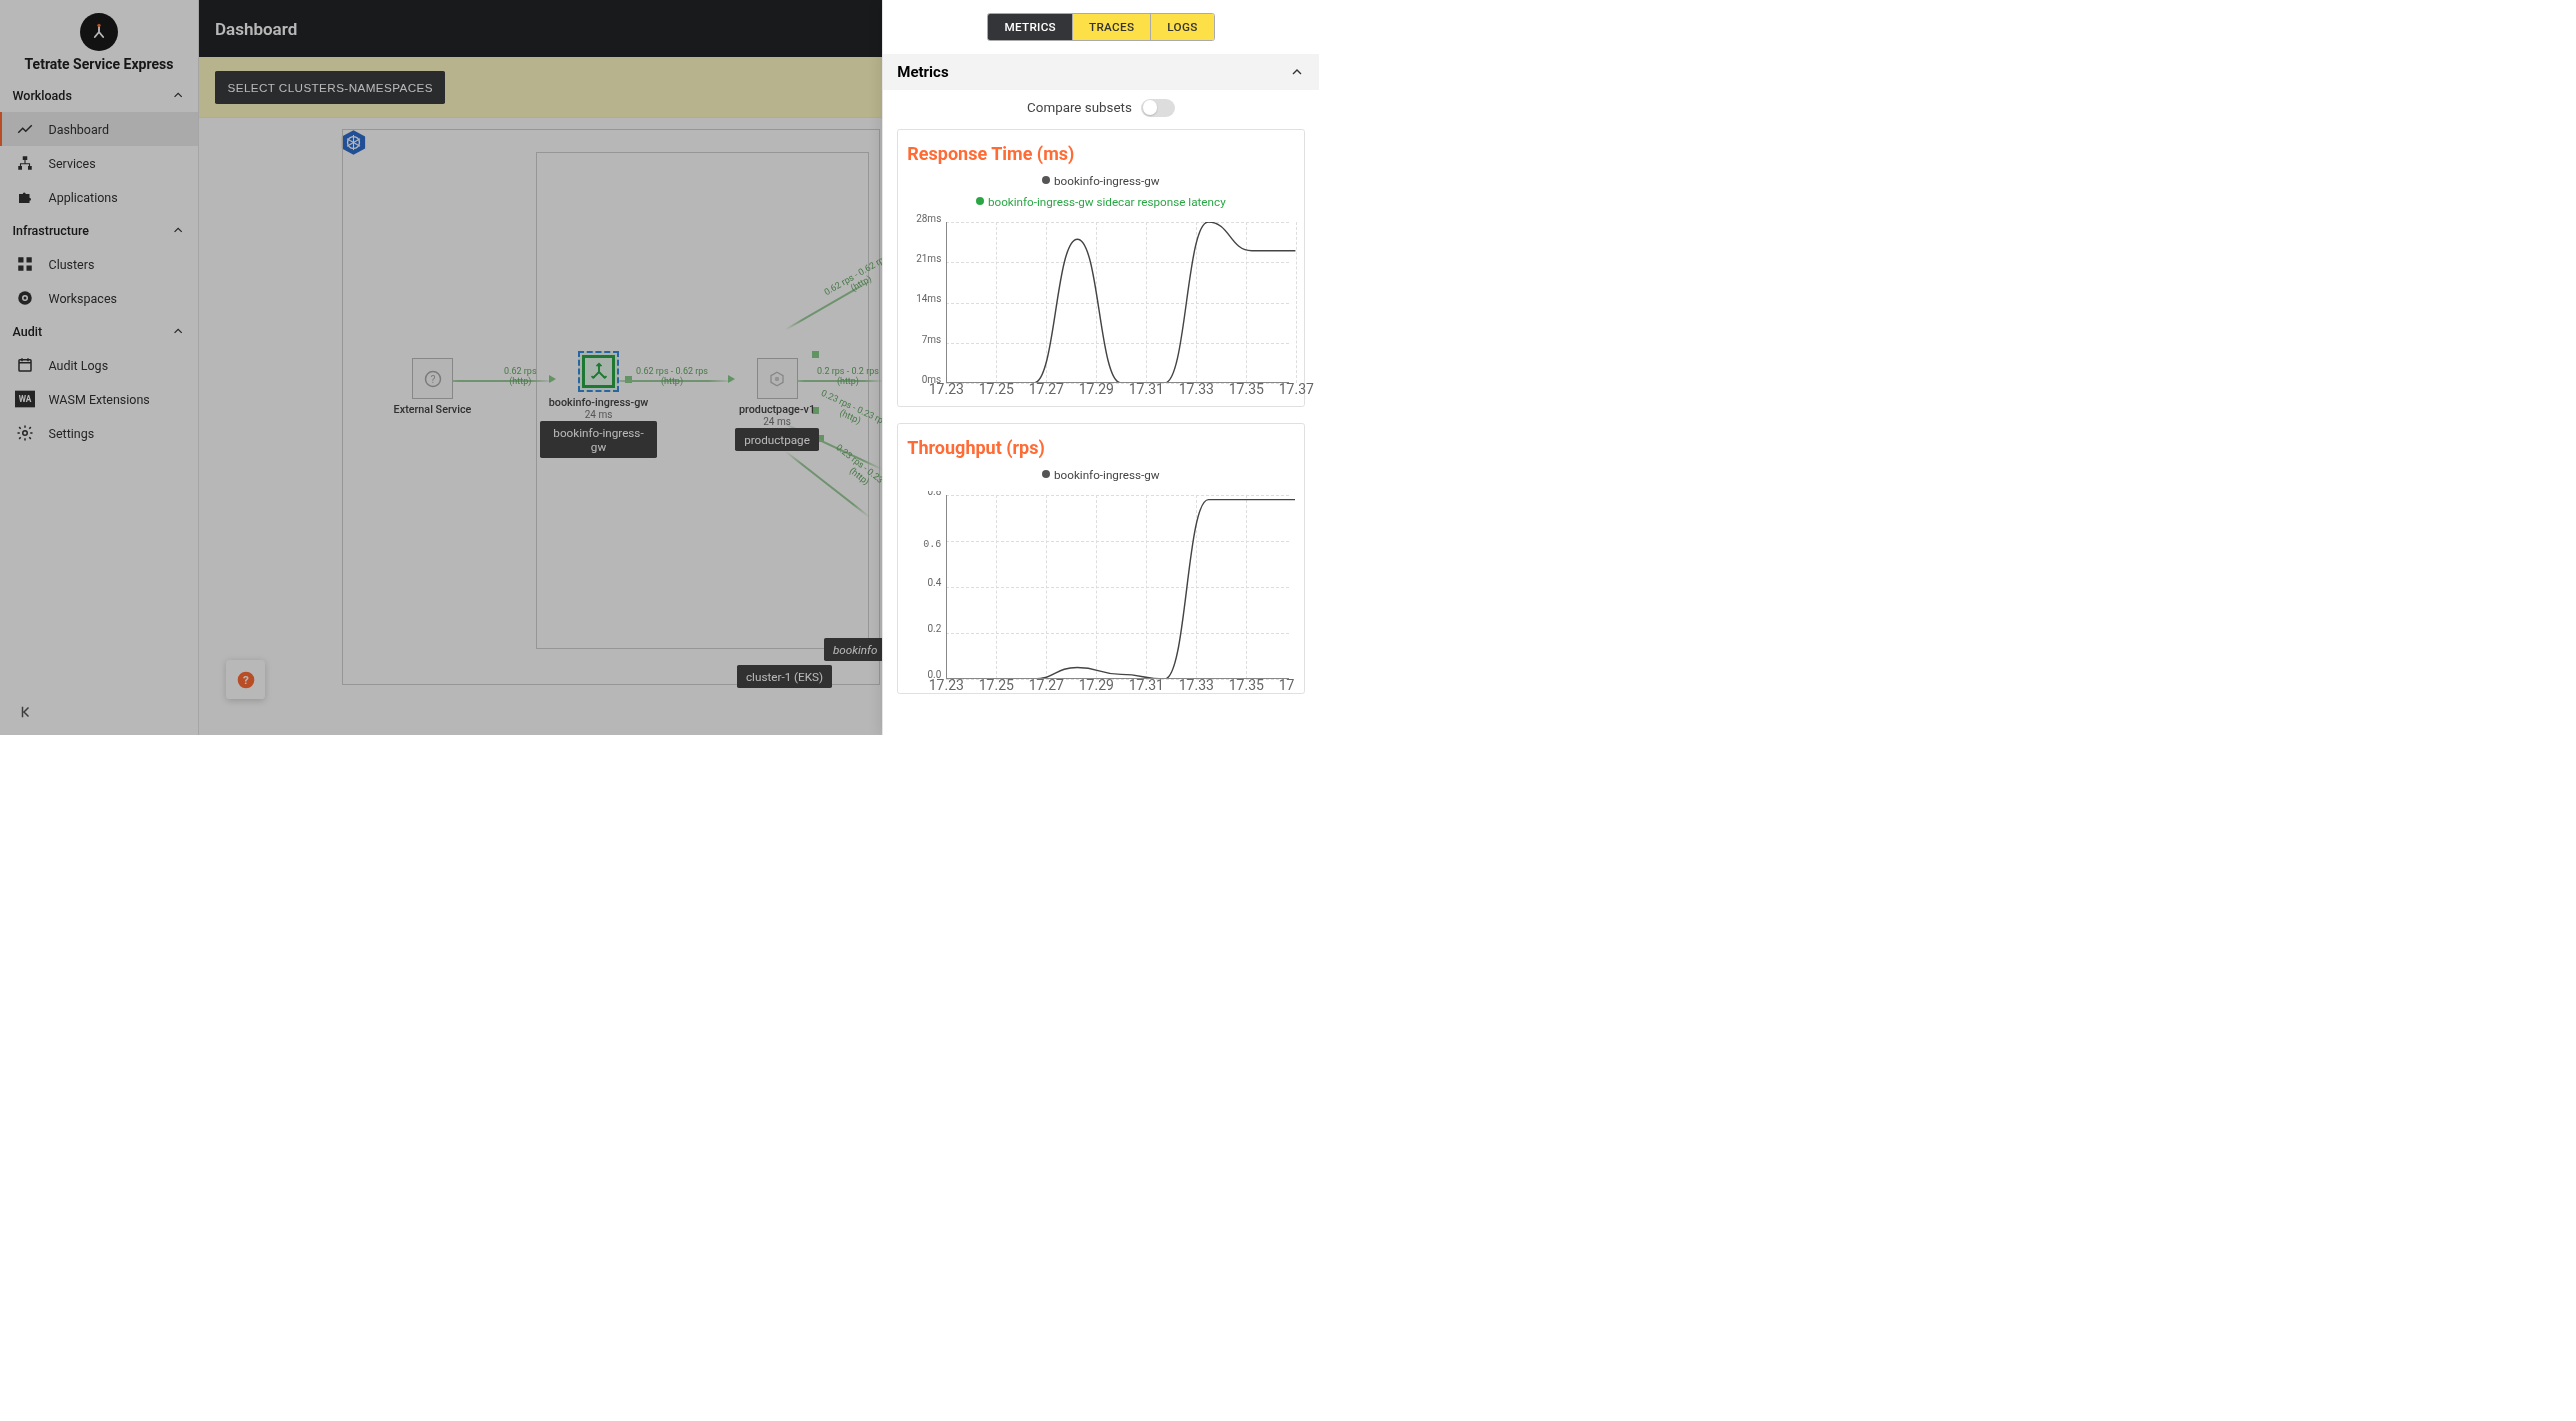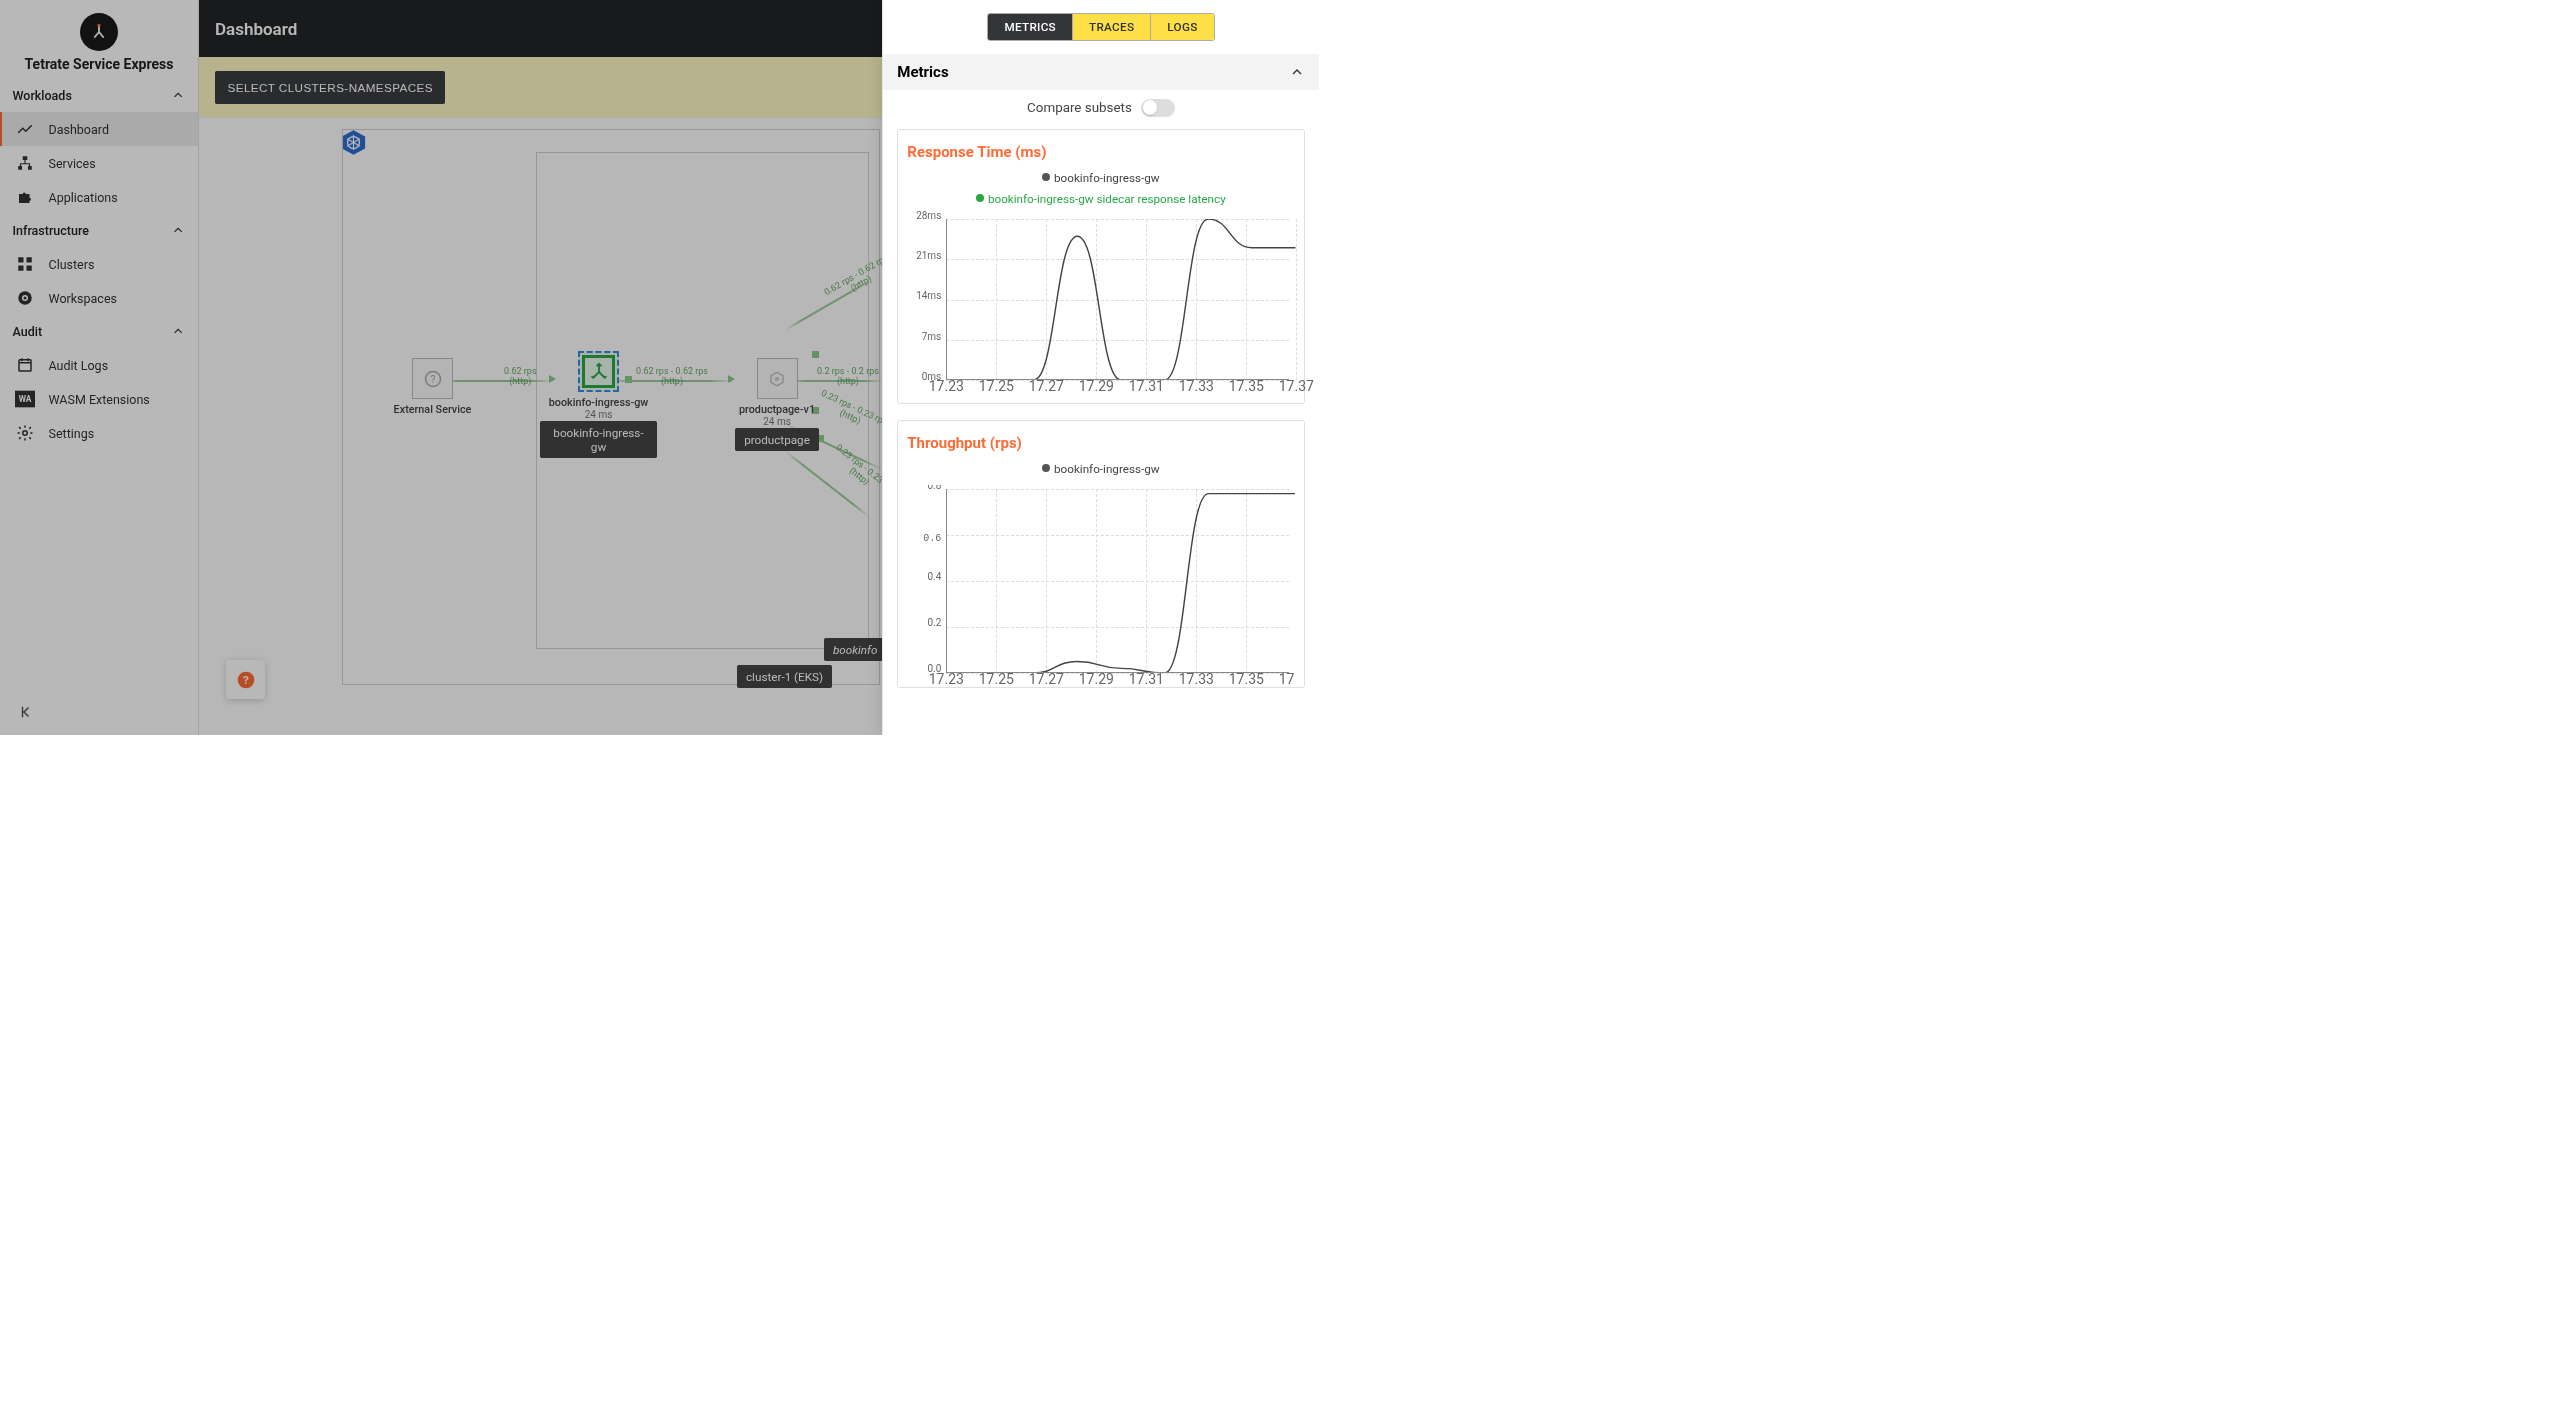--- a/index.html
+++ b/index.html
@@ -60,21 +60,21 @@
 .panel-tab { padding: 6.3px 16px; font-size: 11.7px; font-weight: 500; letter-spacing: 0.3px; background: #fde047; cursor: pointer; border-right: 0.9px solid #aaa; color: #333;}
 .panel-tab:last-child { border-right: none;}
 .panel-tab.active { background: #333538; color: #fff;}
 .panel-section-h { background: #f3f3f3; padding: 9px 14.3px; font-weight: 700; font-size: 15px; display: flex; justify-content: space-between; align-items: center;}
 .compare-row { display: flex; justify-content: center; align-items: center; gap: 9px; padding: 9px 0 12.5px;}
 .compare-row span { color: #444; font-size: 13.4px;}
 .toggle { width: 34px; height: 18px; background: #ddd; border-radius: 18px; position: relative;}
 .toggle::after { content: ''; position: absolute; width: 14.3px; height: 14.3px; background: #fff; border-radius: 50%; top: 1.8px; left: 1.8px; box-shadow: 0 0.9px 1.8px rgba(0,0,0,0.2);}
 
 .chart-card { margin: 0 14.3px 16px; border: 0.9px solid #e0e0e0; border-radius: 2.7px; padding: 12.5px 9px 9px;}
-.chart-title { color: #ff6b35; font-weight: 700; font-size: 15px; margin-bottom: 7.2px; }
+.chart-title { color: #ff6b35; font-weight: 700; font-size: 18px; margin-bottom: 7.2px; }
 .legend { text-align: center; font-size: 11.7px; color: #444; line-height: 1.8;}
 .legend .dot { display: inline-block; width: 8px; height: 8px; border-radius: 50%; margin-right: 3.6px; position: relative; top: -0.9px;}
 .legend .green { color: #2aa745;}
 .chart-svg-wrap { position: relative; height: 179px; margin-top: 5.4px;}
 .ytick { position: absolute; left: 0; font-size: 10px; color: #666; text-align: right; width: 34px;}
 .xtick { position: absolute; bottom: 0; font-size: 14px; color: #666; transform: translateX(-50%);}
 .chart-plot { position: absolute; left: 39px; right: 5.4px; top: 3.6px; bottom: 14.3px; }
 .gridline { position: absolute; left: 0; right: 0; border-top: 0.9px dashed #ddd;}
 .gridline-v { position: absolute; top: 0; bottom: 0; border-left: 0.9px dashed #ddd;}
 </style>

